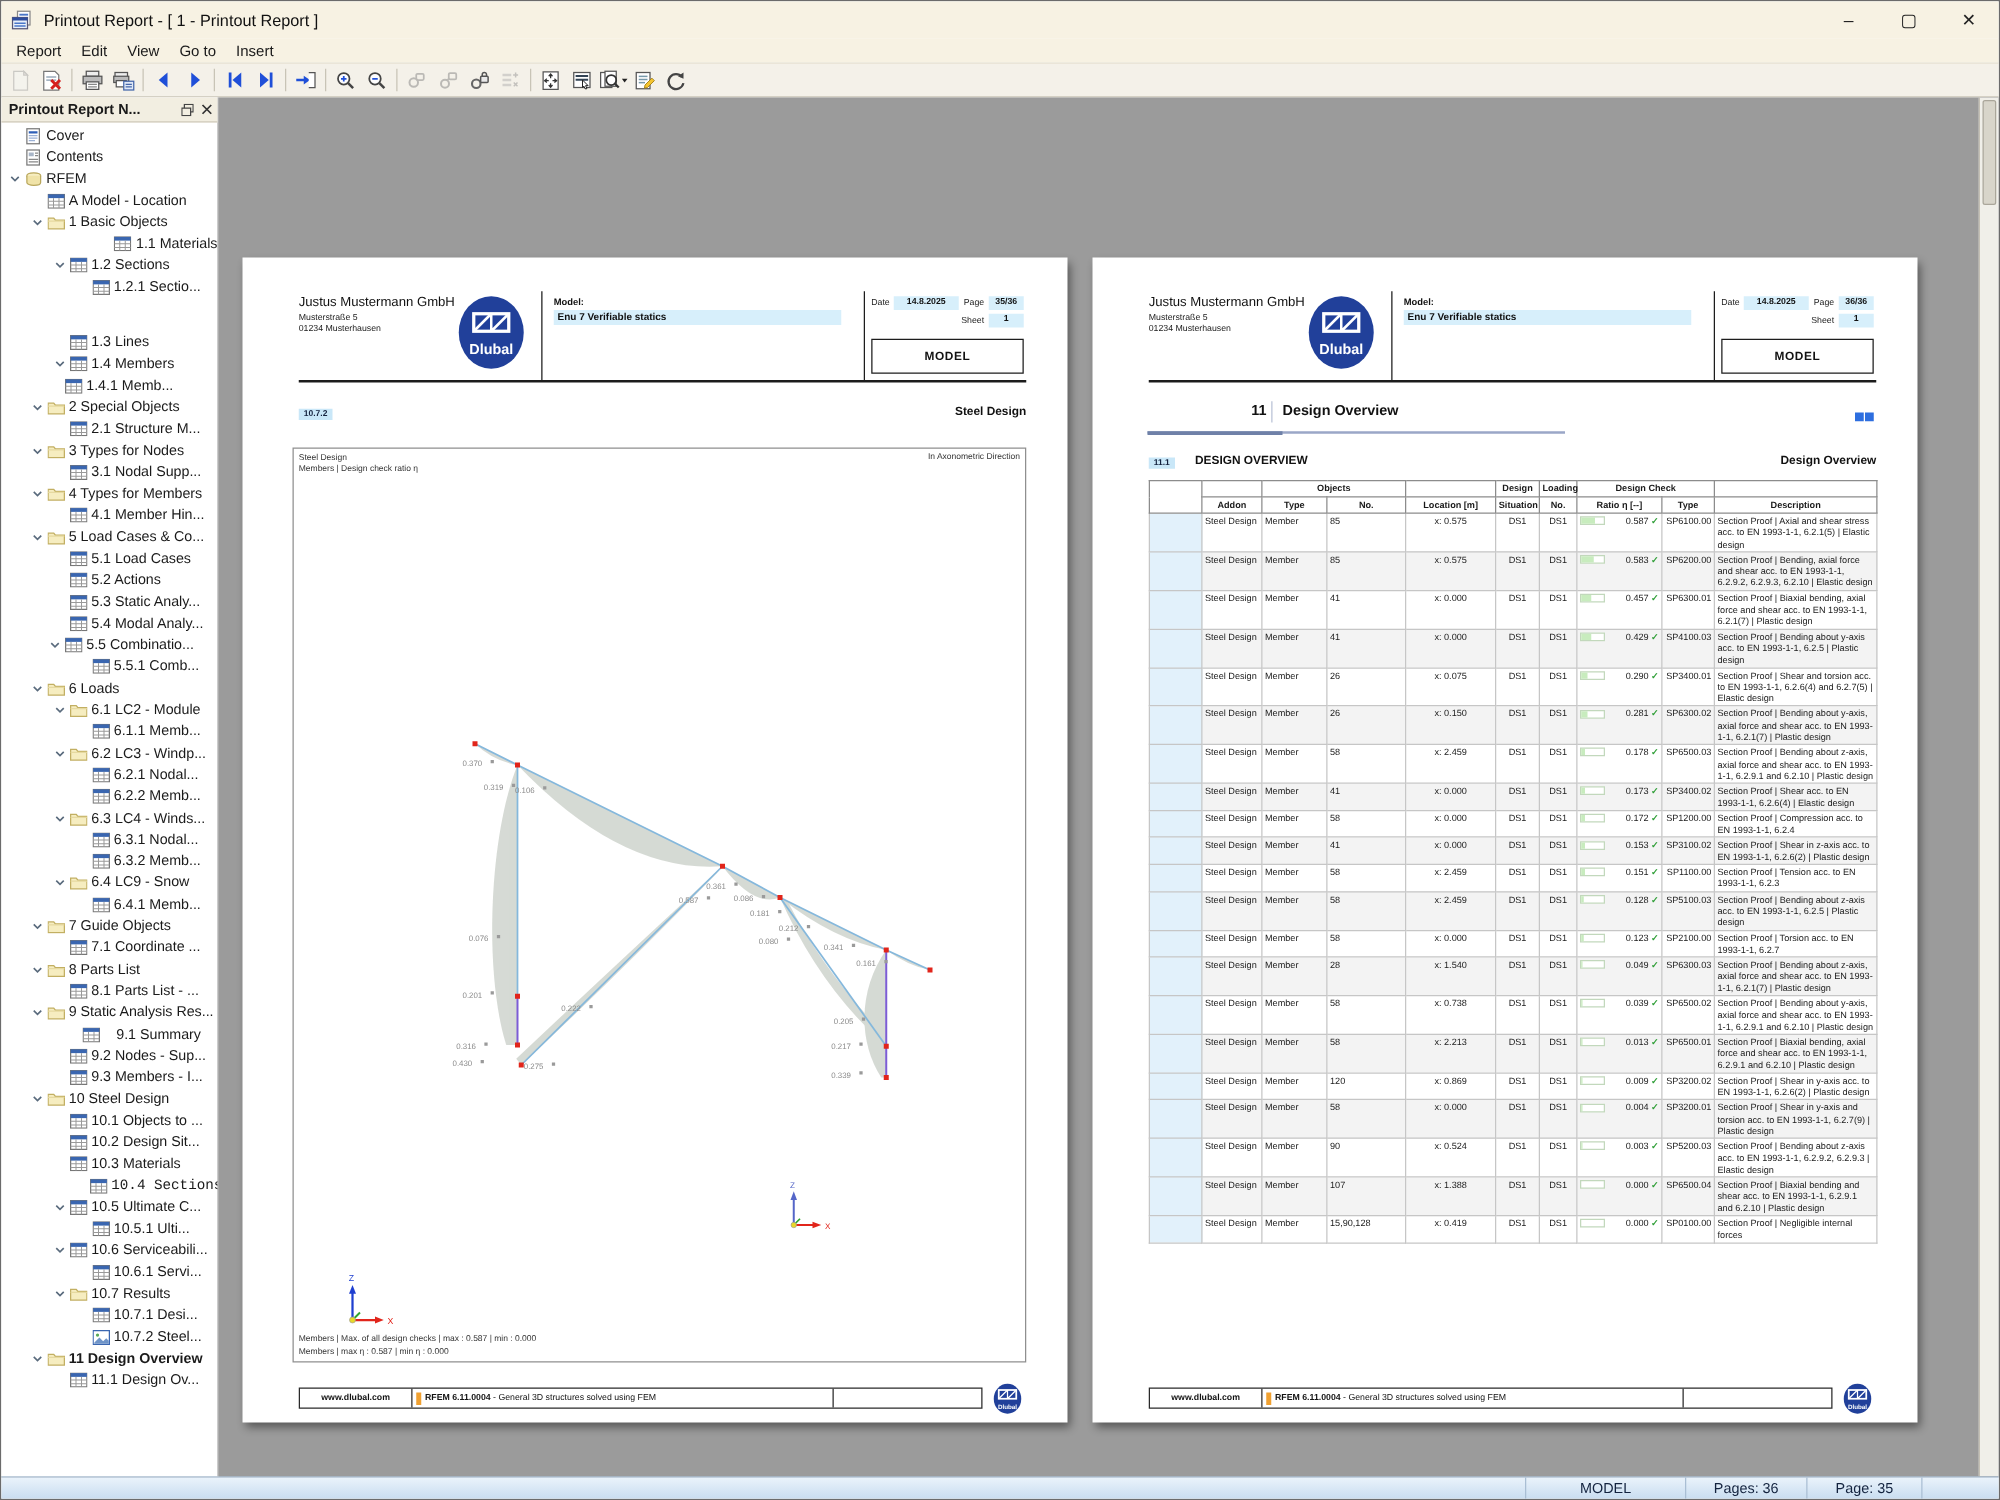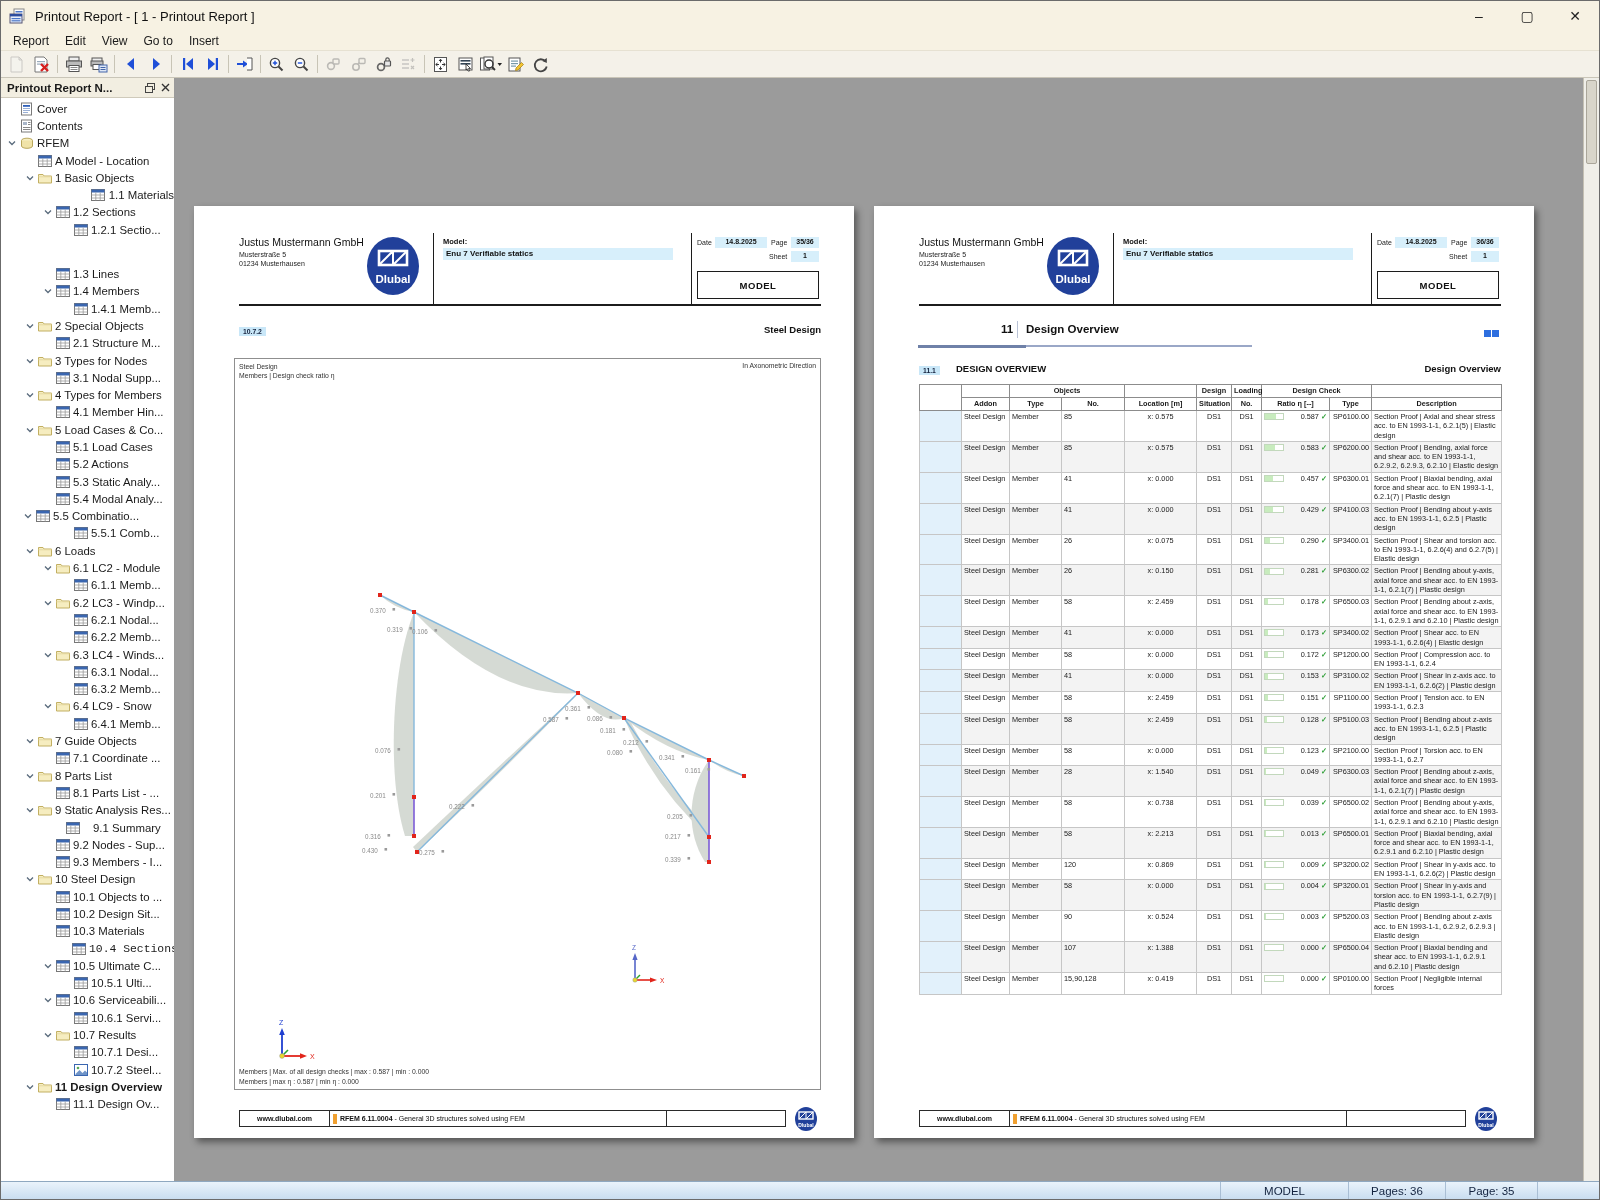--- a/index.html
+++ b/index.html
@@ -420,21 +420,21 @@
             </span>
             <span class="ticn">
               <svg width="14" height="12" viewBox="0 0 14 12">
                 <rect x="0.5" y="0.5" width="13" height="11" fill="#fff" stroke="#777"></rect>
                 <rect x="0.5" y="0.5" width="13" height="3" fill="#3a66b0"></rect>
                 <path d="M0.5,6 h13 M0.5,9 h13 M4.8,3.5 v8 M9.2,3.5 v8" stroke="#999" stroke-width="0.8" fill="none"></path>
               </svg>
             </span>
             <span>1.4 Members</span>
           </div>
-          <div class="trow" style="padding-left: 58px;">
+          <div class="trow" style="padding-left: 36px;">
             <span class="chev"></span>
             <span class="ticn">
               <svg width="14" height="12" viewBox="0 0 14 12">
                 <rect x="0.5" y="0.5" width="13" height="11" fill="#fff" stroke="#777"></rect>
                 <rect x="0.5" y="0.5" width="13" height="3" fill="#3a66b0"></rect>
                 <path d="M0.5,6 h13 M0.5,9 h13 M4.8,3.5 v8 M9.2,3.5 v8" stroke="#999" stroke-width="0.8" fill="none"></path>
               </svg>
             </span>
             <span>1.4.1 Memb...</span>
           </div>
@@ -564,21 +564,21 @@
             <span class="chev"></span>
             <span class="ticn">
               <svg width="14" height="12" viewBox="0 0 14 12">
                 <rect x="0.5" y="0.5" width="13" height="11" fill="#fff" stroke="#777"></rect>
                 <rect x="0.5" y="0.5" width="13" height="3" fill="#3a66b0"></rect>
                 <path d="M0.5,6 h13 M0.5,9 h13 M4.8,3.5 v8 M9.2,3.5 v8" stroke="#999" stroke-width="0.8" fill="none"></path>
               </svg>
             </span>
             <span>5.4 Modal Analy...</span>
           </div>
-          <div class="trow" style="padding-left: 20px;">
+          <div class="trow" style="padding-left: 36px;">
             <span class="chev">
               <svg width="10" height="10" viewBox="0 0 10 10">
                 <polyline points="2,3.5 5,6.5 8,3.5" fill="none" stroke="#5a6b7d" stroke-width="1.3"></polyline>
               </svg>
             </span>
             <span class="ticn">
               <svg width="14" height="12" viewBox="0 0 14 12">
                 <rect x="0.5" y="0.5" width="13" height="11" fill="#fff" stroke="#777"></rect>
                 <rect x="0.5" y="0.5" width="13" height="3" fill="#3a66b0"></rect>
                 <path d="M0.5,6 h13 M0.5,9 h13 M4.8,3.5 v8 M9.2,3.5 v8" stroke="#999" stroke-width="0.8" fill="none"></path>

